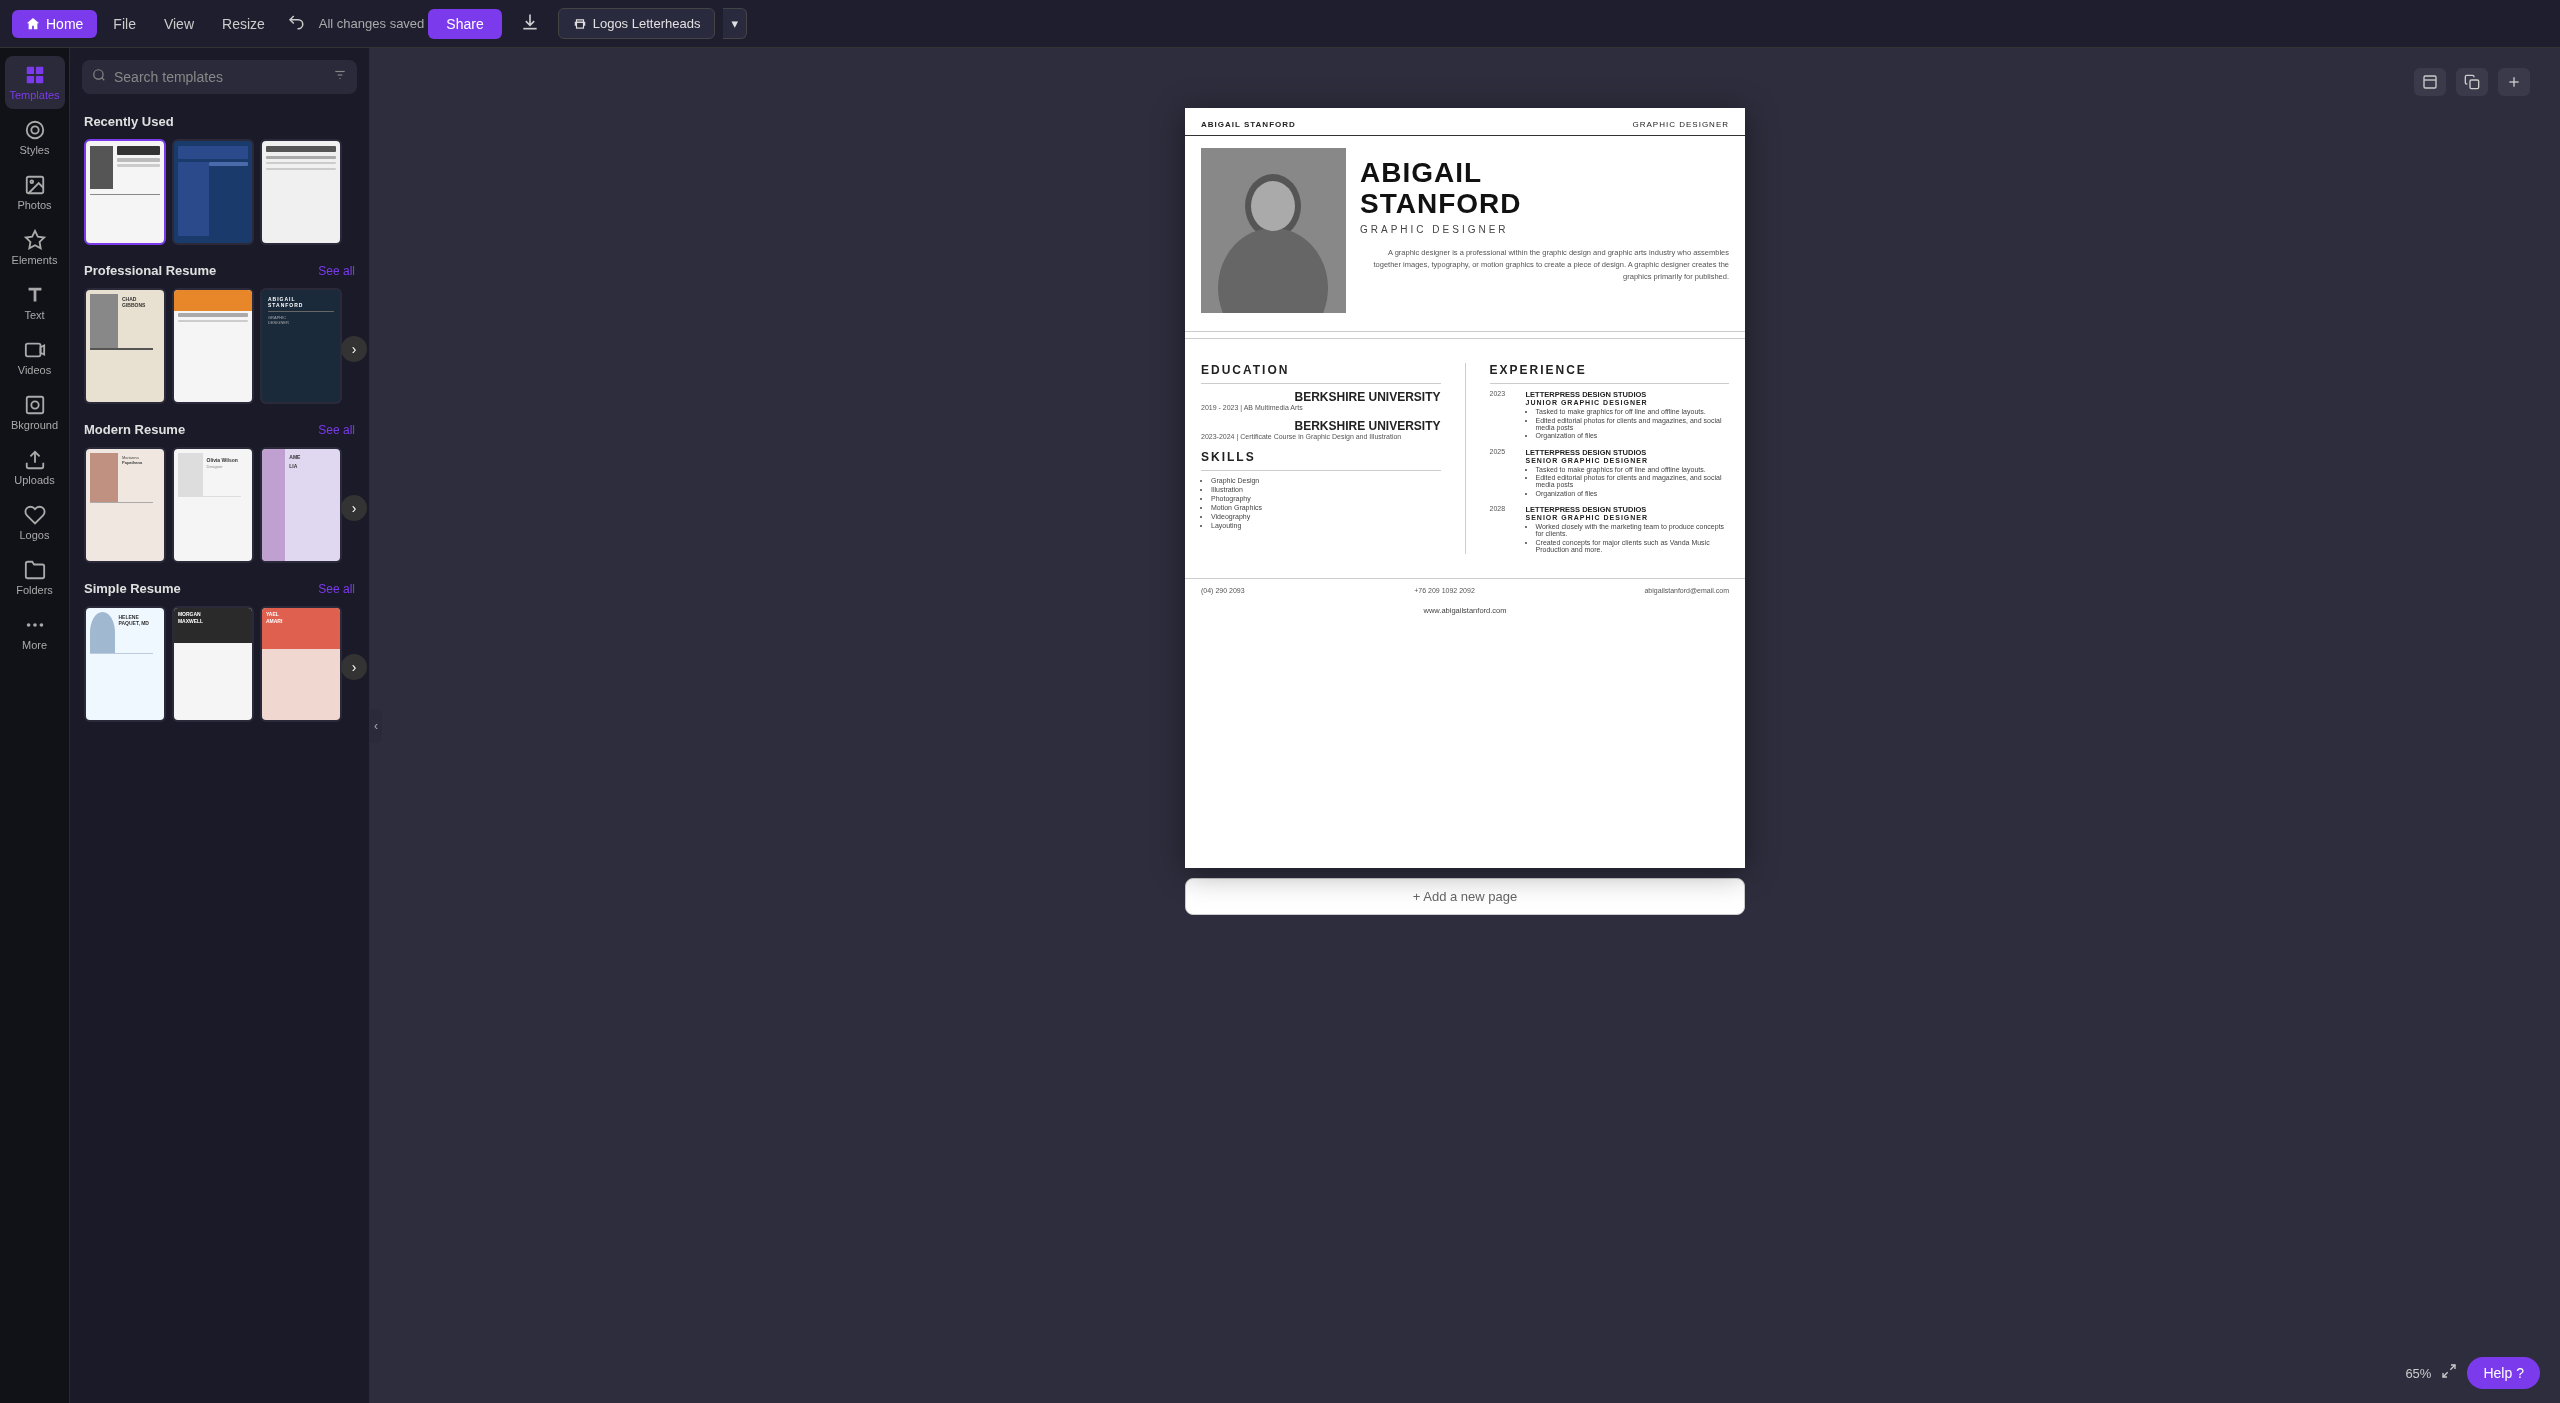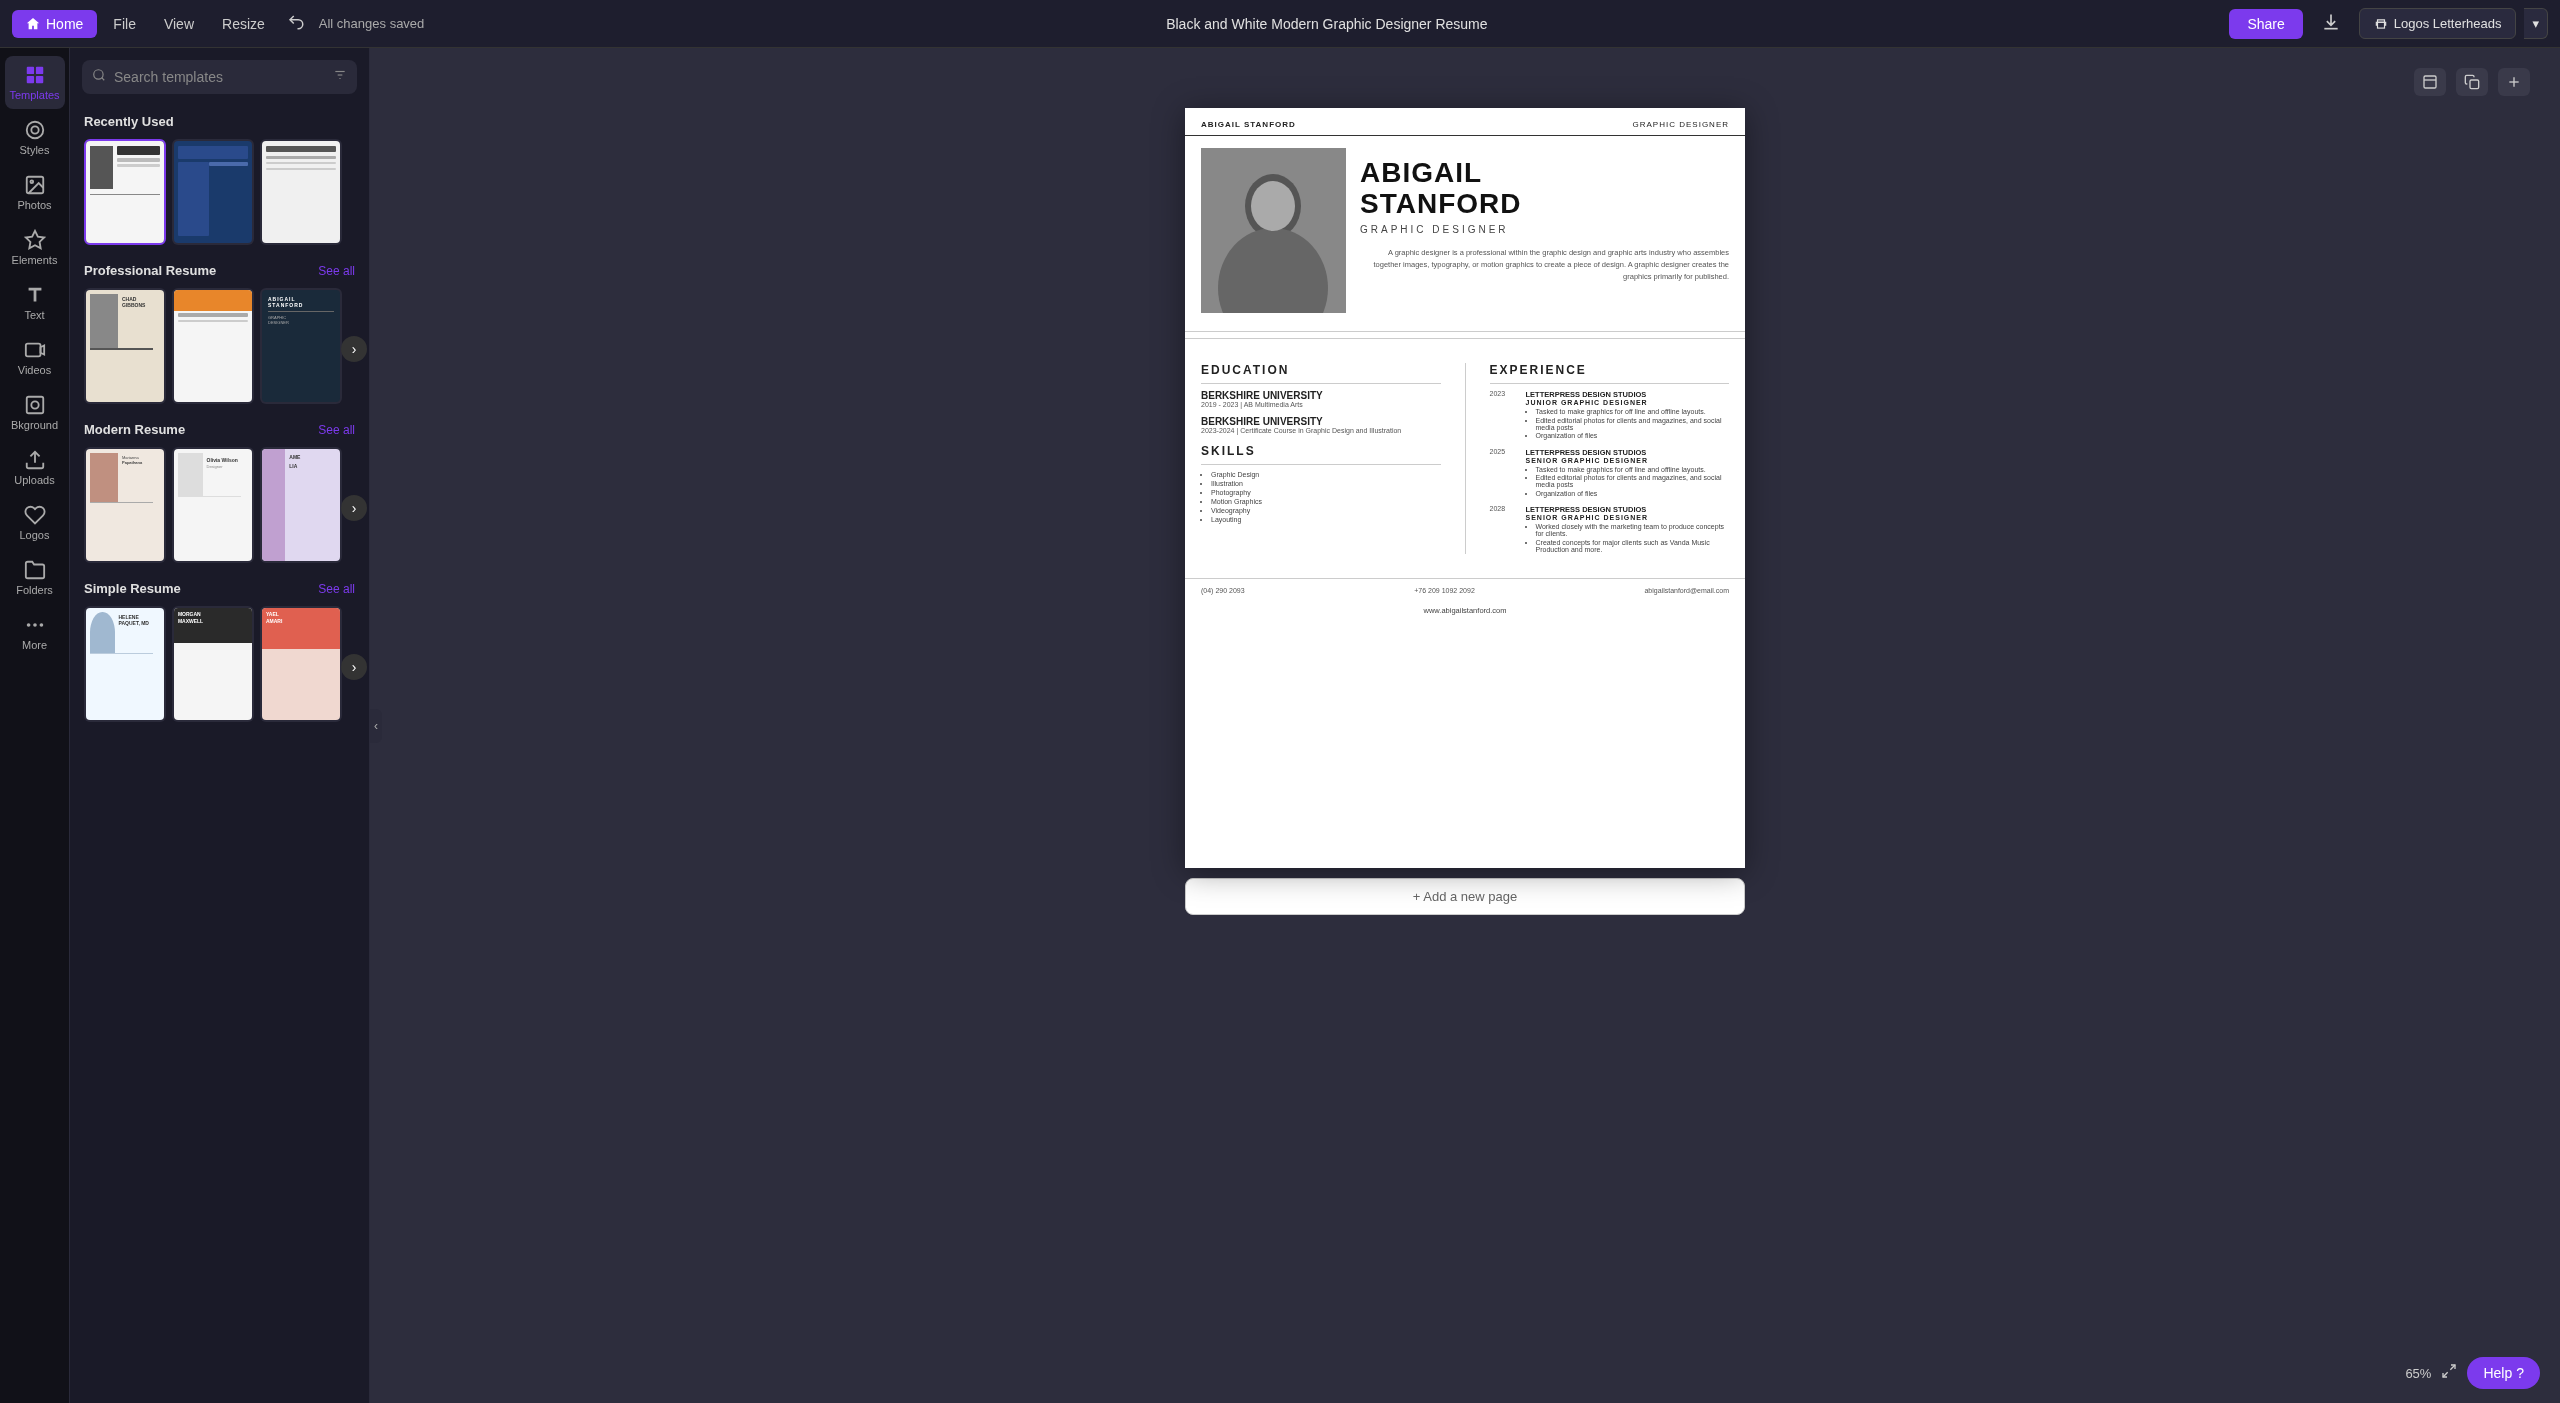--- a/index.html
+++ b/index.html
@@ -60,21 +60,21 @@
     .resume-hero { display: flex; gap: 0; padding: 12px 16px; }
     .resume-intro { flex: 1; padding: 10px 0 0 14px; }
     .resume-big-name { font-size: 28px; font-weight: 800; line-height: 1.1; color: #111; text-transform: uppercase; letter-spacing: 1px; }
     .resume-big-title { font-size: 10px; letter-spacing: 3px; color: #444; margin-top: 4px; text-transform: uppercase; }
     .resume-bio { font-size: 7.5px; color: #555; line-height: 1.6; margin-top: 12px; text-align: right; }
     .resume-body { display: flex; padding: 24px 16px; gap: 16px; border-top: 1px solid #ccc; margin-top: 4px; }
     .resume-left { flex: 1; }
     .resume-right { flex: 1; }
     .section-heading { font-size: 12px; font-weight: 700; letter-spacing: 2px; text-transform: uppercase; margin-bottom: 6px; }
     .edu-entry { margin-bottom: 8px; }
-    .edu-school { font-size: 10px; font-weight: 700; }
+    .edu-school { font-size: 12px; font-weight: 700; text-align: right; }
     .edu-year { font-size: 7px; color: #555; }
     .skills-list { list-style: disc; padding-left: 10px; }
     .skills-list li { font-size: 7px; color: #444; margin-bottom: 2px; }
     .exp-year { font-size: 7px; color: #555; }
     .exp-company { font-size: 7.5px; font-weight: 700; }
     .exp-role { font-size: 7px; font-weight: 600; letter-spacing: 1px; text-transform: uppercase; }
     .exp-list { list-style: disc; padding-left: 10px; margin-top: 2px; }
     .exp-list li { font-size: 7px; color: #444; margin-bottom: 1.5px; }
     .exp-row { display: flex; gap: 8px; }
     .resume-footer { border-top: 1px solid #ccc; padding: 8px 16px; display: flex; justify-content: space-between; font-size: 7px; color: #555; }
@@ -107,21 +107,20 @@
   <button class="topbar-btn">File</button>
   <button class="topbar-btn">View</button>
   <button class="topbar-btn">Resize</button>
   <button class="topbar-undo">
     <svg width="18" height="18" viewBox="0 0 24 24" fill="none" stroke="#ccc" stroke-width="2">
         <path d="M9 14L4 9l5-5"></path>
         <path d="M4 9h11a6 6 0 010 12h-1"></path>
       </svg>
   </button>
   <span class="topbar-saved">All changes saved</span>
-  <div class="topbar-title">Black and White Modern Graphic Designer Resume</div>
   <div class="topbar-actions">
     <button class="btn-share">Share</button>
     <button class="btn-download">
       <svg width="20" height="20" viewBox="0 0 24 24" fill="none" stroke="#ccc" stroke-width="2">
           <path d="M12 3v13M7 11l5 5 5-5"></path>
           <path d="M4 20h16"></path>
         </svg>
     </button>
     <button class="btn-print">
       <svg width="14" height="14" viewBox="0 0 24 24" fill="none" stroke="currentColor" stroke-width="2">

